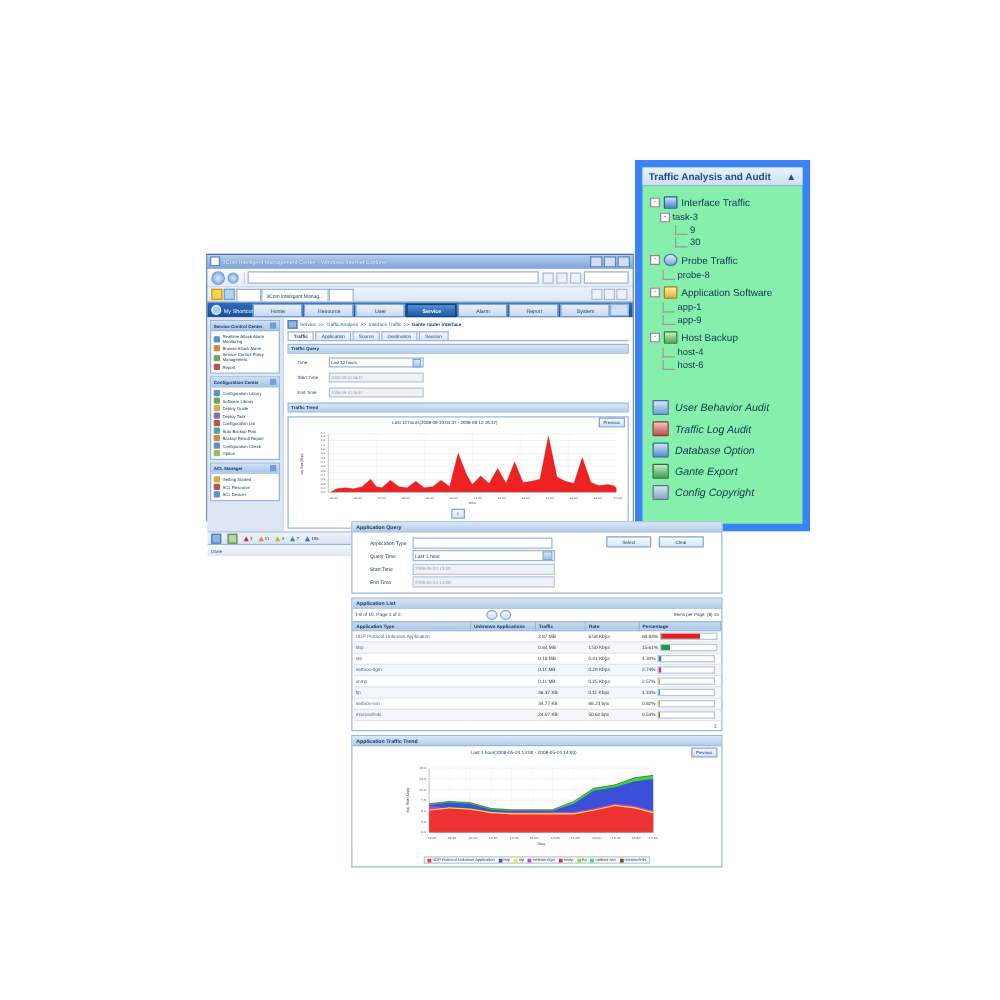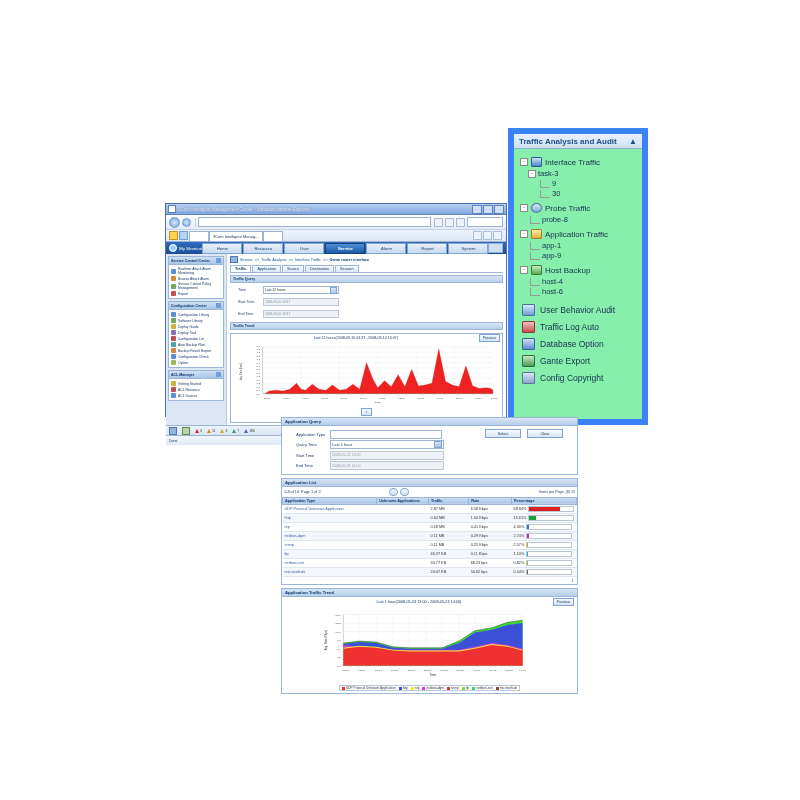--- a/index.html
+++ b/index.html
@@ -112,21 +112,21 @@
   .tnode{display:flex;align-items:center;gap:3px;margin:2px 0;position:relative;}
   .tnode .exp{width:6px;height:6px;border:1px solid #8a8a8a;background:#fff;font-size:5px;
               line-height:5px;text-align:center;color:#333;flex:0 0 auto;}
   .tnode .ico{width:9px;height:8px;flex:0 0 auto;border-radius:1px;}
   .tnode .lbl{font-size:8px;color:#15314f;white-space:nowrap;}
   .tchild{display:flex;align-items:center;gap:2px;margin:1px 0 1px 10px;}
   .tchild .elb{width:9px;height:7px;border-left:1px solid #9a9a9a;border-bottom:1px solid #9a9a9a;
                flex:0 0 auto;}
   .tchild .lbl{font-size:7.5px;color:#15314f;white-space:nowrap;}
   .tchild.l2{margin-left:20px;}
-  .tp-menu{margin-top:8px;padding-left:2px;}
+  .tp-menu{margin-top:24px;padding-left:2px;font-style:italic;}
   .mitem{display:flex;align-items:center;gap:5px;margin:5px 0;}
   .mitem .mico{width:11px;height:10px;border-radius:1px;flex:0 0 auto;}
   .mitem .lbl{font-size:8.5px;color:#15314f;white-space:nowrap;}
 
   
   #lower{position:absolute;left:281px;top:417px;width:297px;height:252px;}
   .lp{background:#ffffff;border:1px solid #9bb6d8;margin-bottom:3px;}
   .lp-h{height:7px;background:linear-gradient(#d7e6f7,#b5cde9);border-bottom:1px solid #9bb6d8;
         display:flex;align-items:center;padding:0 3px;font-size:4.2px;color:#11396b;font-weight:bold;}
   .lp-b{padding:2px 4px;}
@@ -495,21 +495,21 @@
       <span class="lbl">Probe Traffic</span>
     </div>
     <div class="tchild">
       <span class="elb"></span>
       <span class="lbl">probe-8</span>
     </div>
 
     <div class="tnode" style="margin-top:5px;">
       <span class="exp">-</span>
       <span class="ico" style="background:linear-gradient(#ffe9a8,#e0b23c);border:1px solid #a87f20;"></span>
-      <span class="lbl">Application Traffic</span>
+      <span class="lbl">Application Software</span>
     </div>
     <div class="tchild">
       <span class="elb"></span>
       <span class="lbl">app-1</span>
     </div>
     <div class="tchild">
       <span class="elb"></span>
       <span class="lbl">app-9</span>
     </div>
 
@@ -527,21 +527,21 @@
       <span class="lbl">host-6</span>
     </div>
 
     <div class="tp-menu">
       <div class="mitem">
         <span class="mico" style="background:linear-gradient(#d8e8f8,#6f9fd8);border:1px solid #46729f;"></span>
         <span class="lbl">User Behavior Audit</span>
       </div>
       <div class="mitem">
         <span class="mico" style="background:linear-gradient(#f4c3c2,#c0504d);border:1px solid #8d3734;"></span>
-        <span class="lbl">Traffic Log Auto</span>
+        <span class="lbl">Traffic Log Audit</span>
       </div>
       <div class="mitem">
         <span class="mico" style="background:linear-gradient(#cfe0f3,#5b8fd0);border:1px solid #3a6496;"></span>
         <span class="lbl">Database Option</span>
       </div>
       <div class="mitem">
         <span class="mico" style="background:linear-gradient(#c6e9c6,#4a9e54);border:1px solid #2f6e38;"></span>
         <span class="lbl">Gante Export</span>
       </div>
       <div class="mitem">

